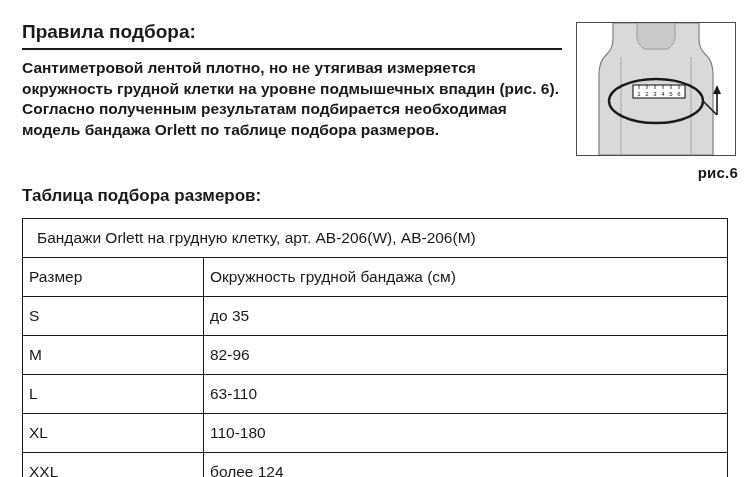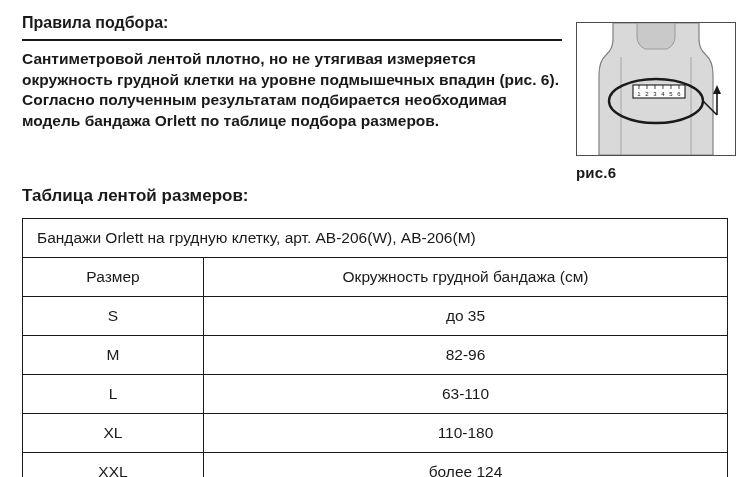--- a/index.html
+++ b/index.html
@@ -18,24 +18,24 @@
   .page {
     position: relative;
     width: 752px;
     height: 477px;
     box-sizing: border-box;
     padding: 10px 14px 0 14px;
   }
 
   
   .rules-title {
-    font-size: 16px;
+    font-size: 19px;
     font-weight: bold;
     line-height: 22px;
-    margin: 2px 0 0 8px;
+    margin: 11px 0 0 8px;
   }
   .rules-rule {
     border: none;
     border-top: 2px solid #1a1a1a;
     margin: 5px 0 0 8px;
     width: 540px;
   }
   .rules-body {
     margin: 8px 0 0 8px;
     width: 542px;
@@ -57,21 +57,21 @@
   .figure-box {
     width: 160px;
     height: 134px;
     border: 1px solid #4d4d4d;
     background: #ffffff;
     box-sizing: border-box;
     position: relative;
     overflow: hidden;
   }
   .figure-caption {
-    text-align: left;
+    text-align: right;
     font-size: 15px;
     font-weight: bold;
     margin-top: 8px;
     letter-spacing: 0.2px;
   }
 
   
   .table-title {
     position: absolute;
     top: 186px;
@@ -84,21 +84,21 @@
     top: 218px;
     left: 22px;
     width: 706px;
     border-collapse: collapse;
     font-size: 15.5px;
   }
   table.sizes td {
     border: 1px solid #1a1a1a;
     height: 34px;
     padding: 2px 6px;
-    text-align: center;
+    text-align: left;
     vertical-align: middle;
   }
   table.sizes tr.header-row td {
     text-align: left;
     padding-left: 14px;
   }
   .col-size { width: 168px; }
 </style>
 </head>
 <body>
@@ -148,21 +148,21 @@
         </g>
 
         <path d="M140 92 L140 66" fill="none" stroke="#1a1a1a" stroke-width="1.6"></path>
         <path d="M140 62 L136 71 L144 71 Z" fill="#1a1a1a"></path>
         <path d="M126 78 L140 92" fill="none" stroke="#1a1a1a" stroke-width="1.6"></path>
       </svg>
     </div>
     <div class="figure-caption">рис.6</div>
   </div>
 
-  <div class="table-title">Таблица лентой размеров:</div>
+  <div class="table-title">Таблица подбора размеров:</div>
 
   <table class="sizes">
     <tbody>
       <tr class="header-row">
         <td colspan="2">Бандажи Orlett на грудную клетку, арт. АВ-206(W), АВ-206(M)</td>
       </tr>
       <tr>
         <td class="col-size">Размер</td>
         <td>Окружность грудной бандажа (см)</td>
       </tr>

